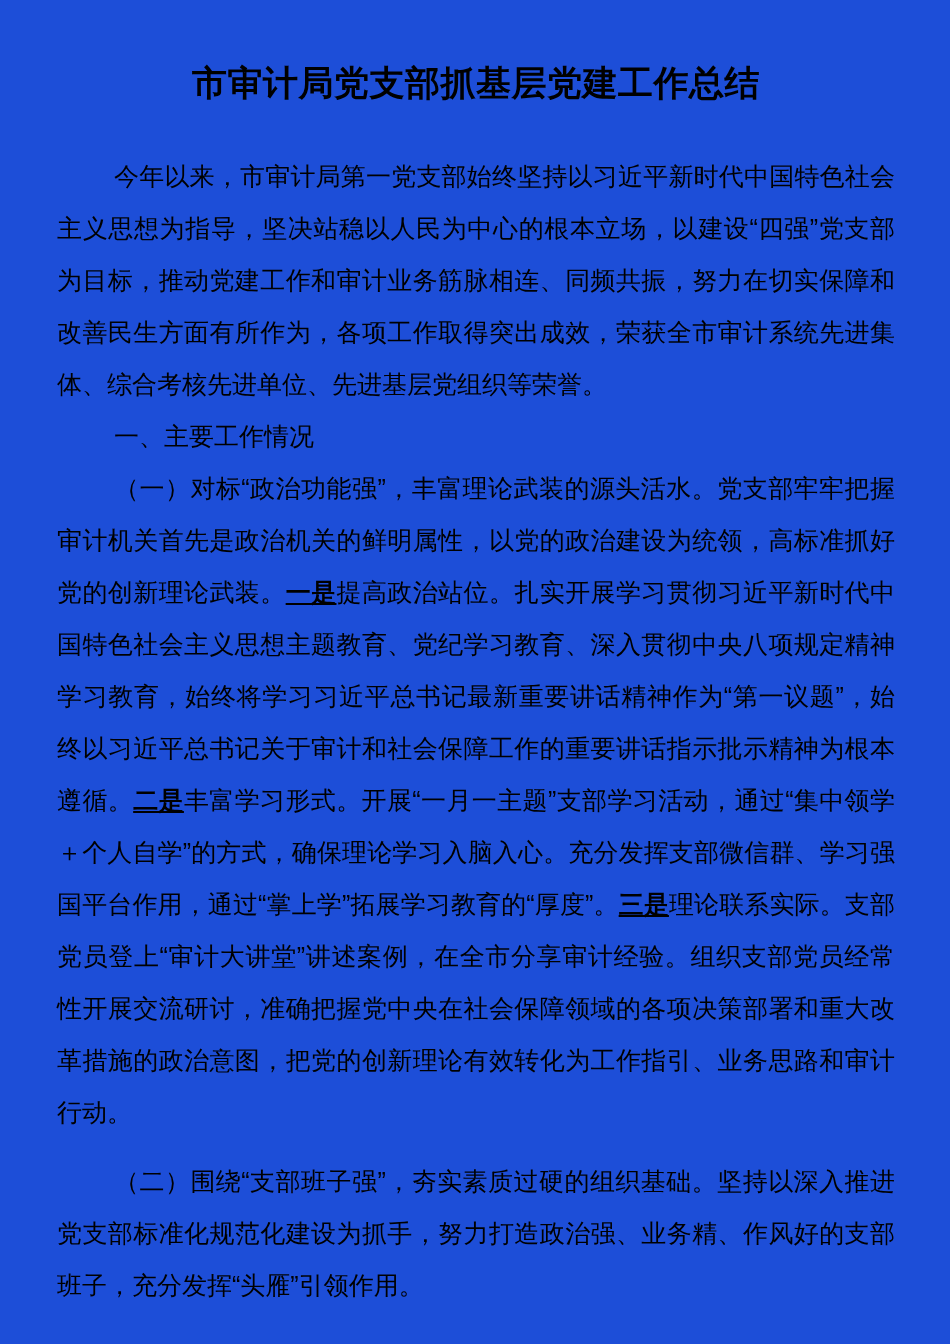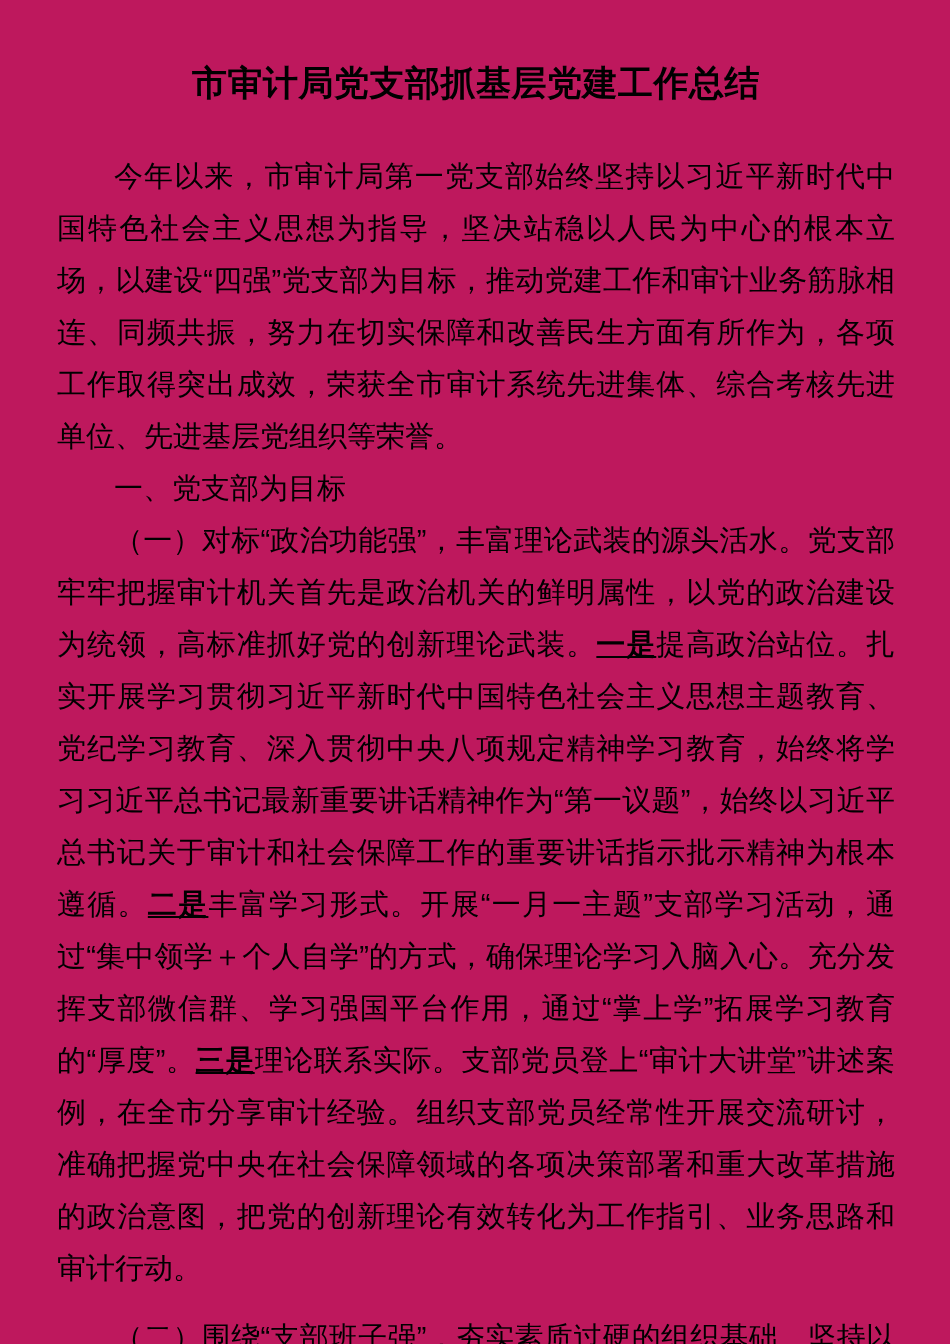--- a/index.html
+++ b/index.html
@@ -9,21 +9,21 @@
     background: #ffffff;
   }
   body {
     font-family: "Liberation Sans", "DejaVu Sans", sans-serif;
     color: #000000;
   }
   .page {
     position: relative;
     width: 950px;
     height: 1344px;
-    background: #be185d;
+    background: #1d4ed8;
     overflow: hidden;
     box-sizing: border-box;
   }
   .doc-body {
     position: absolute;
     left: 57px;
     top: 0;
     width: 838px;
   }
   .doc-title {
@@ -34,21 +34,21 @@
     line-height: 1.2;
     margin: 0;
     padding-top: 62px;
     padding-bottom: 0;
     color: #000;
   }
   .spacer-after-title {
     height: 46px;
   }
   p.para {
-    font-size: 29px;
+    font-size: 25px;
     line-height: 52px;
     margin: 0;
     text-align: justify;
     text-justify: inter-ideograph;
     text-indent: 57px;
     letter-spacing: 0px;
     word-break: break-all;
     color: #000;
   }
   .b {
@@ -64,21 +64,21 @@
 
 <div class="page">
   <div class="doc-body">
 
     <h1 class="doc-title">市审计局党支部抓基层党建工作总结</h1>
 
     <div class="spacer-after-title"></div>
 
     <p class="para"><span>今年以来，市审计局第一党支部始终坚持以习近平新时代中国特色社会主义思想为指导，坚决站稳以人民为中心的根本立场，以建设“四强”党支部为目标，推动党建工作和审计业务筋脉相连、同频共振，努力在切实保障和改善民生方面有所作为，各项工作取得突出成效，荣获全市审计系统先进集体、综合考核先进单位、先进基层党组织等荣誉。</span></p>
 
-    <p class="para"><span>一、党支部为目标</span></p>
+    <p class="para"><span>一、主要工作情况</span></p>
 
     <p class="para"><span>（一）对标“政治功能强”，丰富理论武装的源头活水。党支部牢牢把握审计机关首先是政治机关的鲜明属性，以党的政治建设为统领，高标准抓好党的创新理论武装。</span><span class="b">一是</span><span>提高政治站位。扎实开展学习贯彻习近平新时代中国特色社会主义思想主题教育、党纪学习教育、深入贯彻中央八项规定精神学习教育，始终将学习习近平总书记最新重要讲话精神作为“第一议题”，始终以习近平总书记关于审计和社会保障工作的重要讲话指示批示精神为根本遵循。</span><span class="b">二是</span><span>丰富学习形式。开展“一月一主题”支部学习活动，通过“集中领学＋个人自学”的方式，确保理论学习入脑入心。充分发挥支部微信群、学习强国平台作用，通过“掌上学”拓展学习教育的“厚度”。</span><span class="b">三是</span><span>理论联系实际。支部党员登上“审计大讲堂”讲述案例，在全市分享审计经验。组织支部党员经常性开展交流研讨，准确把握党中央在社会保障领域的各项决策部署和重大改革措施的政治意图，把党的创新理论有效转化为工作指引、业务思路和审计行动。</span></p>
 
     <div class="para-gap"></div>
 
     <p class="para"><span>（二）围绕“支部班子强”，夯实素质过硬的组织基础。坚持以深入推进党支部标准化规范化建设为抓手，努力打造政治强、业务精、作风好的支部班子，充分发挥“头雁”引领作用。</span></p>
 
   </div>
 </div>
 

